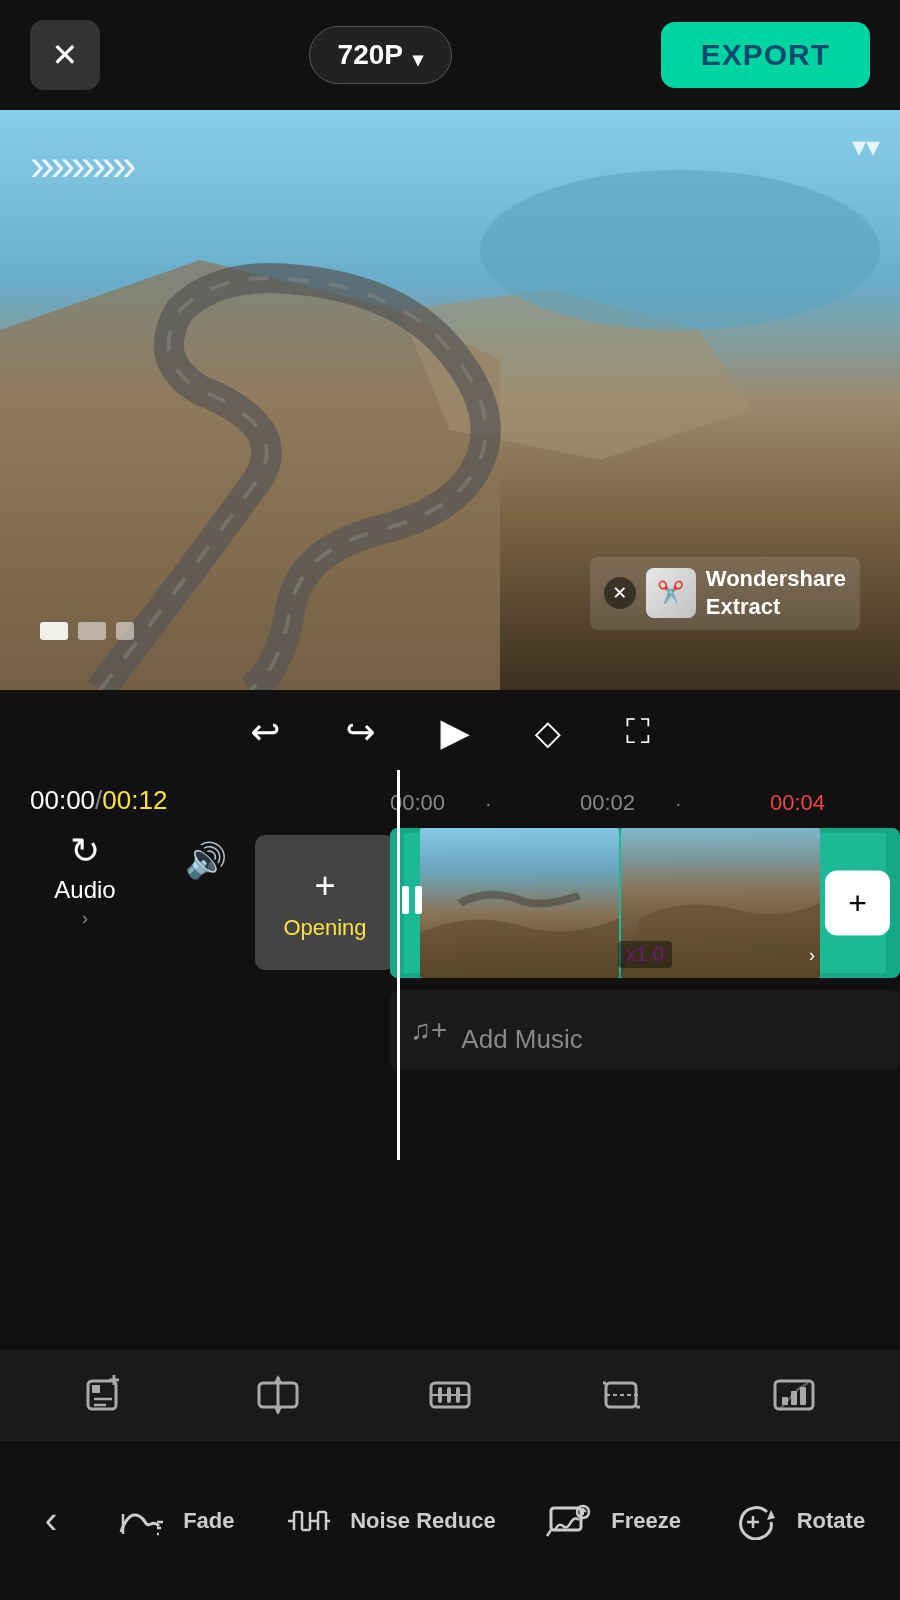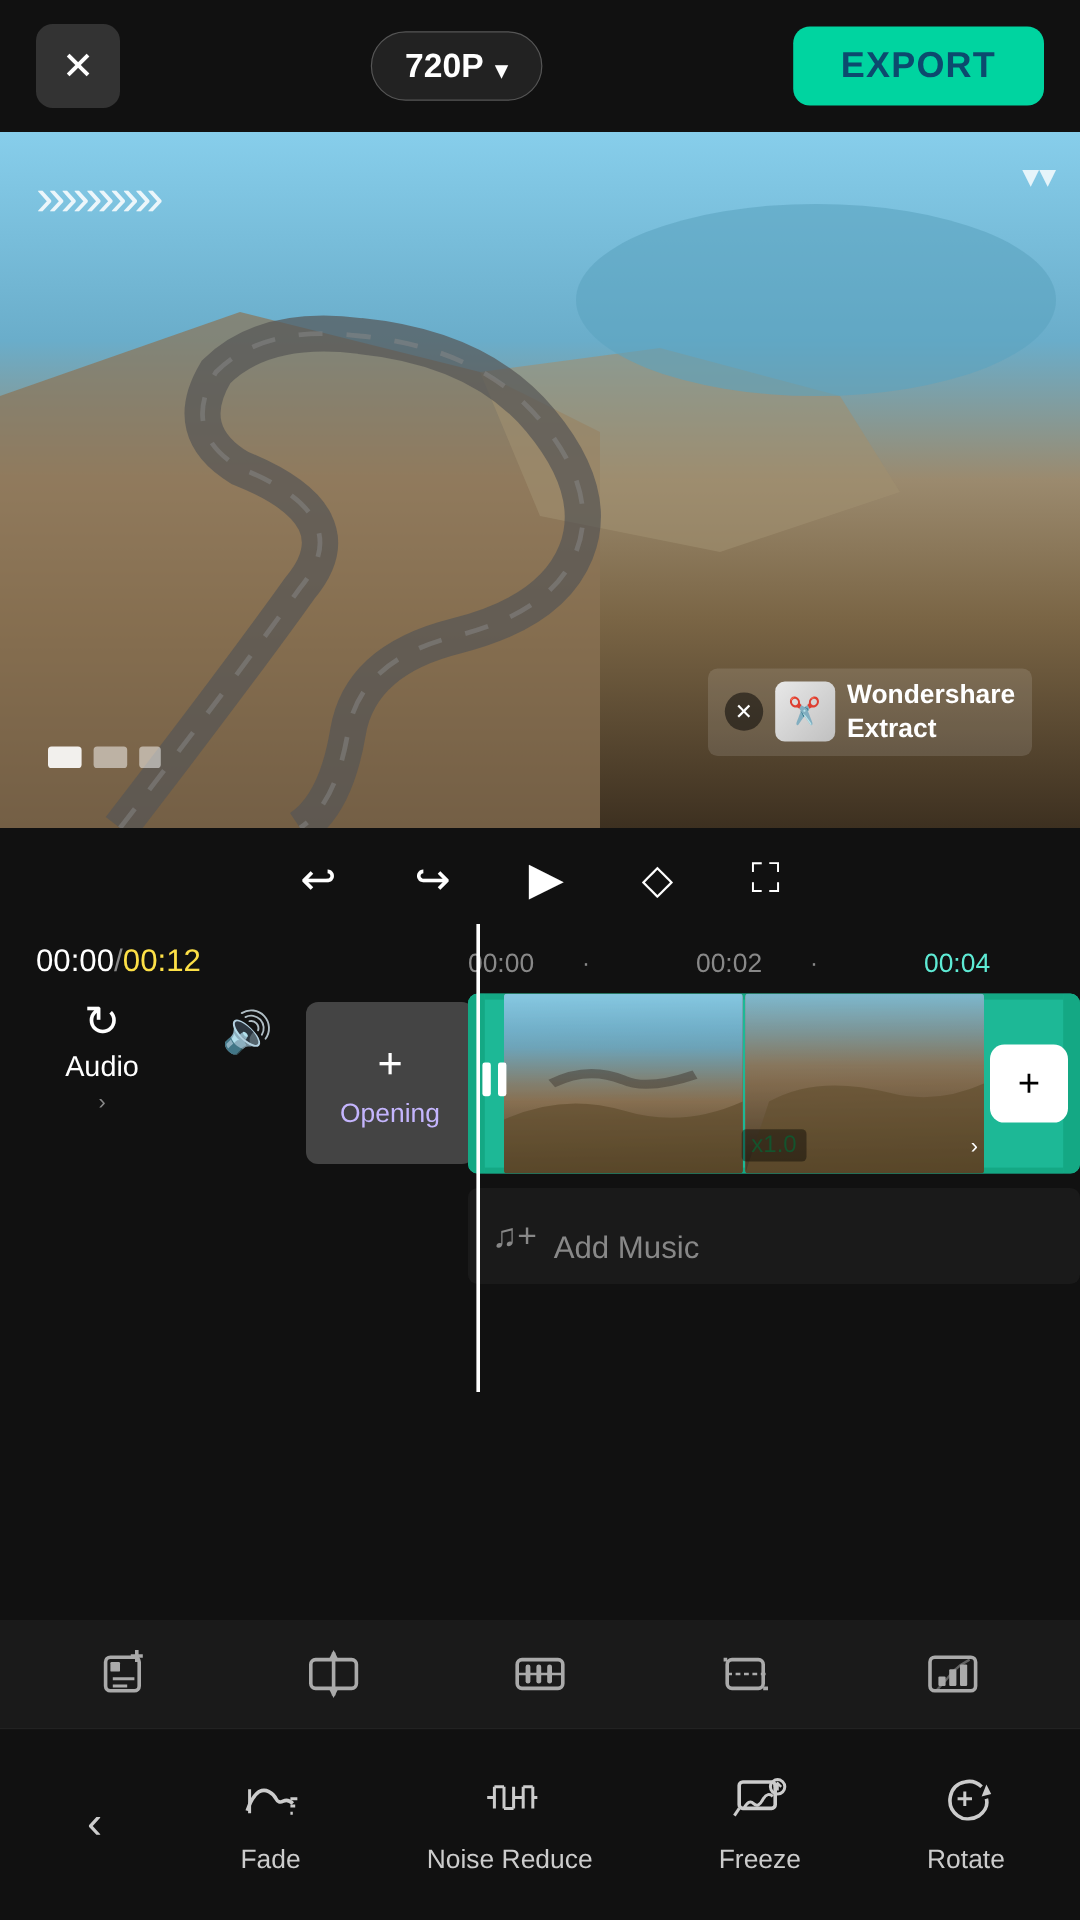--- a/index.html
+++ b/index.html
@@ -224,21 +224,21 @@
       top: 145px; left: 255px;
       width: 140px; height: 135px;
       background: #444;
       border-radius: 10px;
       display: flex; flex-direction: column;
       align-items: center; justify-content: center;
       gap: 8px;
       cursor: pointer;
     }
     .opening-plus { color: #fff; font-size: 36px; }
-    .opening-label { color: #c4b5fd; font-size: 22px; }
+    .opening-label { color: #fde047; font-size: 22px; }
 
     
     .clip-track {
       position: absolute;
       top: 138px; left: 390px; right: 0;
       height: 150px;
     }
     .clip-teal {
       position: absolute;
       top: 0; left: 0; right: 0; bottom: 0;
@@ -268,21 +268,21 @@
     }
     .clip-thumb-inner {
       position: absolute; top: 0; left: 0; right: 0; bottom: 0;
       background: linear-gradient(180deg, #87CEEB 0%, #6aa8c4 20%, #8b7355 50%, #5c4a2a 100%);
       opacity: 0.8;
     }
     .clip-speed {
       position: absolute;
       bottom: 10px; left: 50%;
       transform: translateX(-50%);
-      color: #14532d;
+      color: #701a75;
       font-size: 20px;
       background: rgba(0,0,0,0.4);
       padding: 2px 8px;
       border-radius: 4px;
     }
     .clip-add-btn {
       position: absolute;
       top: 50%; right: 10px;
       transform: translateY(-50%);
       width: 65px; height: 65px;
@@ -346,24 +346,25 @@
     .bottom-nav {
       position: absolute;
       bottom: 0; left: 0; right: 0;
       height: 160px;
       background: #111;
       display: flex; align-items: center; justify-content: space-around;
       padding: 0 10px;
       border-top: 1px solid #222;
     }
     .nav-item {
-      display: flex; flex-direction: column;
+      display: flex; flex-direction: row;
       align-items: center; gap: 20px;
       cursor: pointer;
       color: #ccc;
+      font-weight: bold;
     }
     .nav-label { font-size: 22px; color: #ccc; }
     .nav-back {
       font-size: 38px; color: #ccc; cursor: pointer;
       background: none; border: none;
       padding: 10px;
     }
 
     .controls-row {
       position: absolute;
@@ -488,21 +489,21 @@
 
   <div class="time-display" style="top: 95px;">
     <span class="current">00:00</span><span class="separator">/</span><span class="total">00:12</span>
   </div>
 
   <div style="position:absolute; top:98px; left:390px; right:0; height:30px; display:flex; align-items:center;">
     <span style="color:#888; font-size:22px; position:absolute; left:0;">00:00</span>
     <span style="color:#888; font-size:22px; position:absolute; left:190px;">00:02</span>
     <span style="color:#888; font-size:20px; position:absolute; left:95px;">·</span>
     <span style="color:#888; font-size:20px; position:absolute; left:285px;">·</span>
-    <span style="color:#5eead4; font-size:22px; position:absolute; left:380px;">00:04</span>
+    <span style="color:#ef4444; font-size:22px; position:absolute; left:380px;">00:04</span>
   </div>
 
   <div class="playhead"></div>
 
   <div class="cover-section">
     <div style="display:flex; flex-direction:column; align-items:center; gap:4px;">
       <span class="cover-icon">↻</span>
       <span class="cover-label">Audio</span>
       <span class="cover-arrow">›</span>
     </div>

